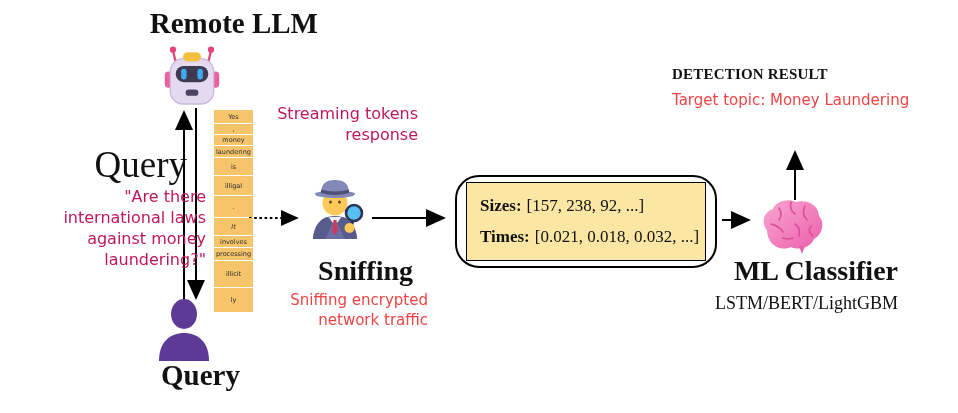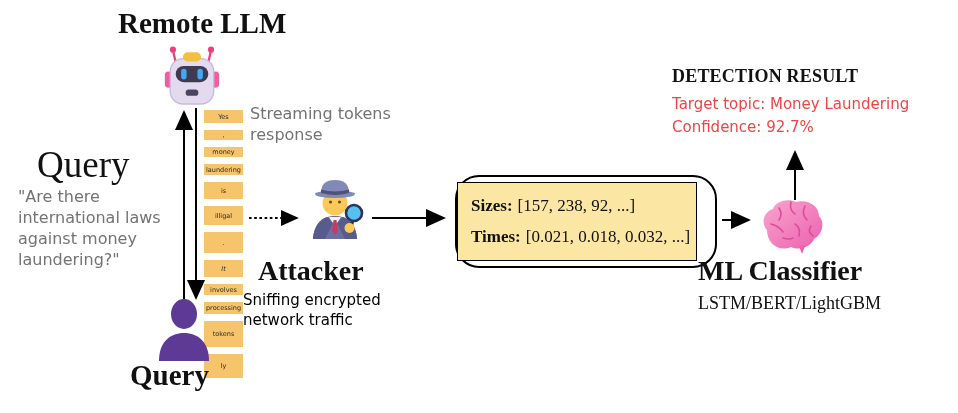--- a/index.html
+++ b/index.html
@@ -2,52 +2,52 @@
 <html style="--token_bg: #F6C46B; --box_fill: #FBE7A3; --user_purple: #5C3A96; --brain_pink: #F06EB7; --arrow_black: #000000;"><head>
 <meta charset="utf-8">
 <style>
   html,body { margin:0; padding:0; background:#ffffff; }
   #figure {
     position:relative; width:958px; height:413px; background:#fff;
     font-family:"DejaVu Sans", sans-serif; color:#111; overflow:hidden;
   }
   .abs { position:absolute; }
   .serif { font-family:"Liberation Serif", serif; }
-  .center { text-align:left; }
+  .center { text-align:right; }
   .prewrap { white-space:pre-line; }
 
   .big-title { font-size:29px; font-weight:bold; line-height:1.05; }
   .query-label { font-size:37px; line-height:1; }
-  .body-text { font-size:16px; line-height:1.32; color:#737373; }
-  .small-caption { font-size:15px; line-height:1.3; color:#000000; }
+  .body-text { font-size:16px; line-height:1.32; color:#be185d; }
+  .small-caption { font-size:15px; line-height:1.3; color:#ef4444; }
 
   
-  .token-col { display:flex; flex-direction:column; gap:7px; width:39px; }
+  .token-col { display:flex; flex-direction:column; gap:1px; width:39px;margin-left:10px; }
   .token-cell {
     background: var(--token_bg);
     display:flex; align-items:center; justify-content:center;
     font-size:6.5px; color:#2b2b2b; overflow:hidden; flex:none;
   }
 
   
   .feature-outer {
     width:262px; height:93px; background:#fff;
     border:2.5px solid #000; border-radius:24px;
-    display:flex; align-items:center; justify-content:flex-start; box-sizing:border-box;
+    display:flex; align-items:center; justify-content:center; box-sizing:border-box;
   }
   .feature-inner {
     width:240px; height:79px; background: var(--box_fill);
     border:1.5px solid #000; box-sizing:border-box;
     display:flex; flex-direction:column; justify-content:space-evenly;
     padding:2px 0 2px 13px;
     font-family:"Liberation Serif", serif; font-size:17px;
   }
   .flabel { font-weight:bold; margin-right:5px; }
 
-  .result-title { font-size:18px; font-weight:bold; letter-spacing:.2px; margin-bottom:6px; }
+  .result-title { font-size:15px; font-weight:bold; letter-spacing:.2px; margin-bottom:6px; }
   .result-line { font-size:15px; line-height:1.5; color:#ef4444; }
 
   .models-line { font-size:18px; }
 
   svg { display:block; }
   #arrows { pointer-events:none; }
 </style>
 </head>
 <body>
 
@@ -97,21 +97,21 @@
       <div class="token-cell" style="height: 13px;">Yes</div>
       <div class="token-cell" style="height: 10px;">,</div>
       <div class="token-cell" style="height: 10px;">money</div>
       <div class="token-cell" style="height: 11px;">laundering</div>
       <div class="token-cell" style="height: 17px;">is</div>
       <div class="token-cell" style="height: 19px; text-align: center;">illigal</div>
       <div class="token-cell" style="height: 21px;">.</div>
       <div class="token-cell" style="height: 17px; font-style: italic;">It</div>
       <div class="token-cell" style="height: 11px;">involves</div>
       <div class="token-cell" style="height: 12px;">processing</div>
-      <div class="token-cell" style="height: 26px;">tokens</div>
+      <div class="token-cell" style="height: 26px;">illicit</div>
       <div class="token-cell" style="height: 24px;">ly</div>
     </div>
 
   <div class="abs body-text center prewrap" style="left:250px; top:103px; width:168px;">Streaming tokens
 response</div>
 
   <div class="abs" style="left:303px; top:175px;">
     <svg width="64" height="64" viewBox="0 0 64 64">
       <path d="M10,64 C11,48 20,41 32,41 C44,41 53,48 54,64 Z" fill="#6B6FA3"></path>
       <path d="M26,42 L32,52 L38,42 Z" fill="#F4F4F8"></path>
@@ -122,21 +122,21 @@
       <circle cx="27.5" cy="27" r="1.5" fill="#5a4632"></circle>
       <circle cx="36.5" cy="27" r="1.5" fill="#5a4632"></circle>
       <path d="M12,18 Q32,11 52,18 Q52,21 48,21.5 Q32,24.5 16,21.5 Q12,21 12,18 Z" fill="#8289B8"></path>
       <path d="M18,18 Q18,5 32,5 Q46,5 46,18 Q32,22 18,18 Z" fill="#8289B8"></path>
       <path d="M18,14.5 Q32,18.5 46,14.5 L46,18 Q32,22 18,18 Z" fill="#4E5277"></path>
       <circle cx="51" cy="38" r="8" fill="#56C1F0" stroke="#2E3358" stroke-width="2.6"></circle>
       <line x1="49.5" y1="46" x2="47.5" y2="54" stroke="#2E3358" stroke-width="3.4"></line>
       <circle cx="46.5" cy="53" r="5" fill="#FCC858"></circle>
     </svg>
   </div>
-  <div class="abs serif big-title center" style="left:258px; top:256px; width:155px; font-size:28px;">Attacker</div>
+  <div class="abs serif big-title center" style="left:258px; top:256px; width:155px; font-size:28px;">Sniffing</div>
   <div class="abs small-caption center prewrap" style="left:243px; top:291px; width:185px;">Sniffing encrypted
 network traffic</div>
 
   <div class="abs feature-outer" style="left:455px; top:175px;">
     <div class="feature-inner">
       <div>
         <span class="flabel">Sizes:</span><span>[157, 238, 92, ...]</span>
       </div>
       <div>
         <span class="flabel">Times:</span><span>[0.021, 0.018, 0.032, ...]</span>
@@ -156,21 +156,20 @@
       <path d="M44,52 L47,60 L50,52 Z" fill="#EC5FAD"></path>
       <path d="M24,14 Q28,20 24,26 M36,8 Q34,16 40,20 M50,12 Q46,20 52,26 M16,30 Q24,32 28,38 M40,30 Q46,34 44,42 M56,32 Q52,38 58,42 M28,44 Q34,46 38,44" fill="none" stroke="#D94F9A" stroke-width="1.6" stroke-linecap="round"></path>
     </svg>
   </div>
   <div class="abs serif models-line center" style="left:698px; top:293px; width:200px;">LSTM/BERT/LightGBM</div>
   <div class="abs serif big-title center" style="left:698px; top:256px; width:200px; font-size:28px;">ML Classifier</div>
 
   <div class="abs" style="left:672px; top:66px; width:280px;">
     <div class="serif result-title">DETECTION RESULT</div>
     <div class="result-line">Target topic: Money Laundering</div>
-    <div class="result-line">Confidence: 92.7%</div>
   </div>
 
   <div class="abs" style="left:152px; top:297px;">
     <svg width="64" height="64" viewBox="0 0 64 64">
       <ellipse cx="32" cy="17" rx="13" ry="15" fill="var(--user_purple)"></ellipse>
       <path d="M7,64 C7,45 18,36 32,36 C46,36 57,45 57,64 Z" fill="var(--user_purple)"></path>
     </svg>
   </div>
   <div class="abs serif big-title center" style="left:130px; top:360px; width:110px;">Query</div>
 

